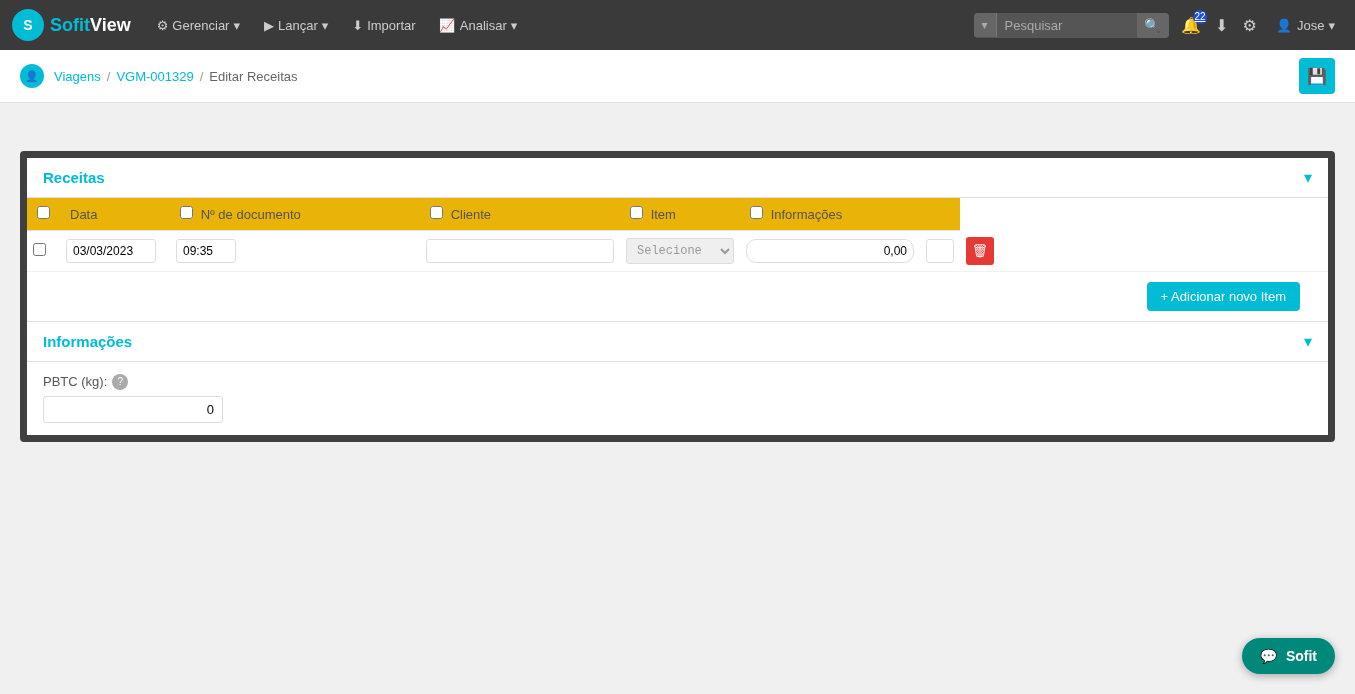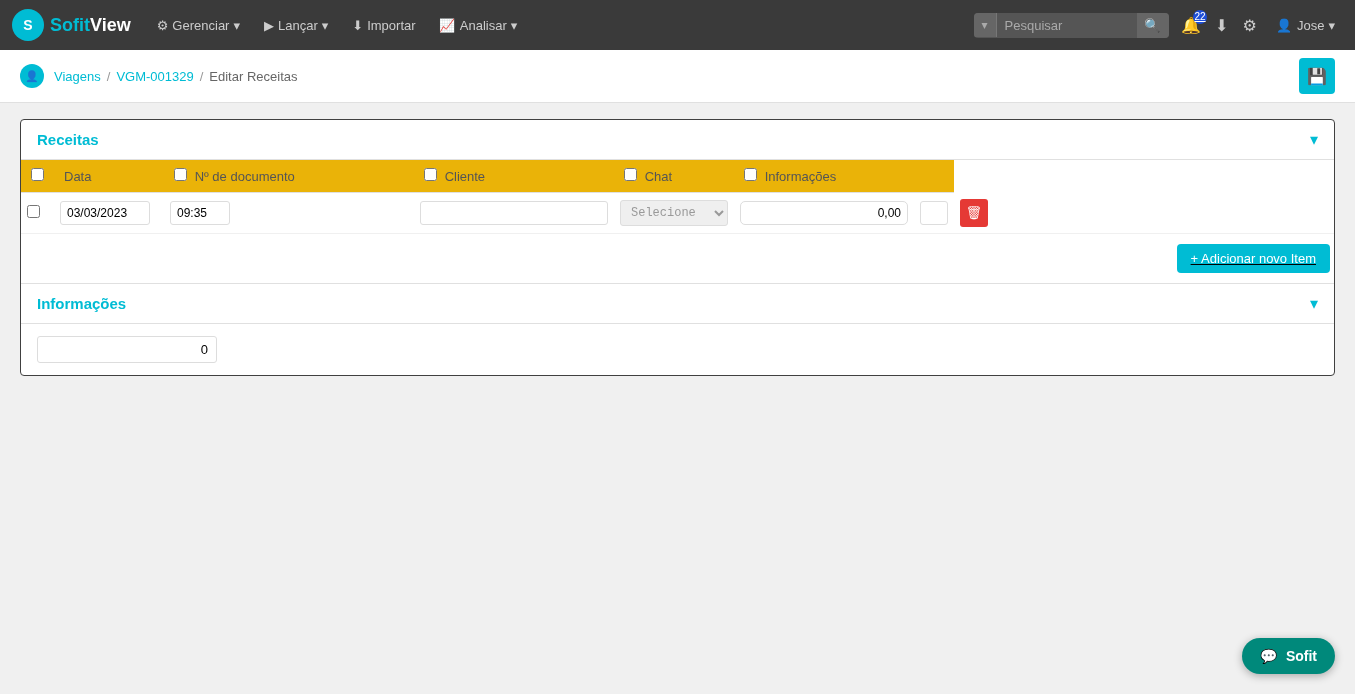--- a/index.html
+++ b/index.html
@@ -94,23 +94,24 @@
       width: 36px; height: 36px; border-radius: 4px;
       cursor: pointer; font-size: 16px; display: flex; align-items: center; justify-content: center;
     }
 
     
     .main-content {
       padding: 16px 20px;
     }
     .card {
       background: white;
-      border: 1px solid #404040;
+      border: 7px solid #404040;
       border-radius: 4px;
       margin-bottom: 0;
+      margin-top: 32px;
     }
     .card-header {
       display: flex; align-items: center; justify-content: space-between;
       padding: 10px 16px;
       border-bottom: 1px solid #e0e0e0;
     }
     .card-title {
       color: #00bcd4; font-size: 15px; font-weight: bold;
     }
     .collapse-btn {
@@ -149,37 +150,36 @@
     .time-input {
       border: 1px solid #ddd; padding: 4px 6px; border-radius: 3px; width: 60px; font-size: 12px;
     }
     .text-input {
       border: 1px solid #ddd; padding: 4px 6px; border-radius: 3px; width: 100%; font-size: 12px;
     }
     .select-client {
       border: 1px solid #ddd; padding: 4px 6px; border-radius: 3px; width: 100%; font-size: 12px; color: #999; font-family: Liberation Mono, monospace;
     }
     .valor-input {
-      border: 1px solid #ddd; padding: 4px 6px; border-radius: 5px;
+      border: 1px solid #ddd; padding: 4px 6px; border-radius: 10px;
       width: 100%; font-size: 12px; text-align: right;
     }
     .delete-btn {
       background: #e53935; border: none; color: white;
       width: 28px; height: 28px; border-radius: 3px; cursor: pointer;
       display: flex; align-items: center; justify-content: center; font-size: 13px;
     }
     .add-item-btn {
       background: #00bcd4; color: white; border: none;
       padding: 7px 14px; border-radius: 4px; cursor: pointer; font-size: 13px;
     }
     .add-item-row {
       display: flex; justify-content: flex-end;
-      padding: 10px 4px;
+      padding: 10px 28px;
       border-bottom: 1px solid #e0e0e0;
-      text-decoration: underline;
     }
 
     
     .info-section {
       padding: 12px 16px;
     }
     .info-label {
       font-size: 13px; color: #555; display: flex; align-items: center; gap: 5px; margin-bottom: 6px;
     }
     .help-icon {
@@ -290,21 +290,21 @@
           <th class="col-doc">
             <input type="checkbox" style="margin-right: 4px;">
             <span>Nº de documento</span>
           </th>
           <th class="col-client">
             <input type="checkbox" style="margin-right: 4px;">
             <span>Cliente</span>
           </th>
           <th class="col-valor">
             <input type="checkbox" style="margin-right: 4px;">
-            <span>Chat</span>
+            <span>Item</span>
           </th>
           <th class="col-obs">
             <input type="checkbox" style="margin-right: 4px;">
             <span>Informações</span>
           </th>
           <th class="col-action"></th>
         </tr>
       </thead>
       <tbody>
         <tr>
@@ -341,20 +341,24 @@
     <div class="add-item-row">
       <button class="add-item-btn">+ Adicionar novo Item</button>
     </div>
 
     <div class="card-header">
       <span class="card-title">Informações</span>
       <button class="collapse-btn">▾</button>
     </div>
 
     <div class="info-section">
+      <div class="info-label">
+        <span>PBTC (kg):</span>
+        <span class="help-icon">?</span>
+      </div>
       <input type="text" class="pbtc-input" value="0" style="">
     </div>
 
   </div>
 </div>
 
 <button class="chat-button">
   <span>💬</span>
   <span>Sofit</span>
 </button>

